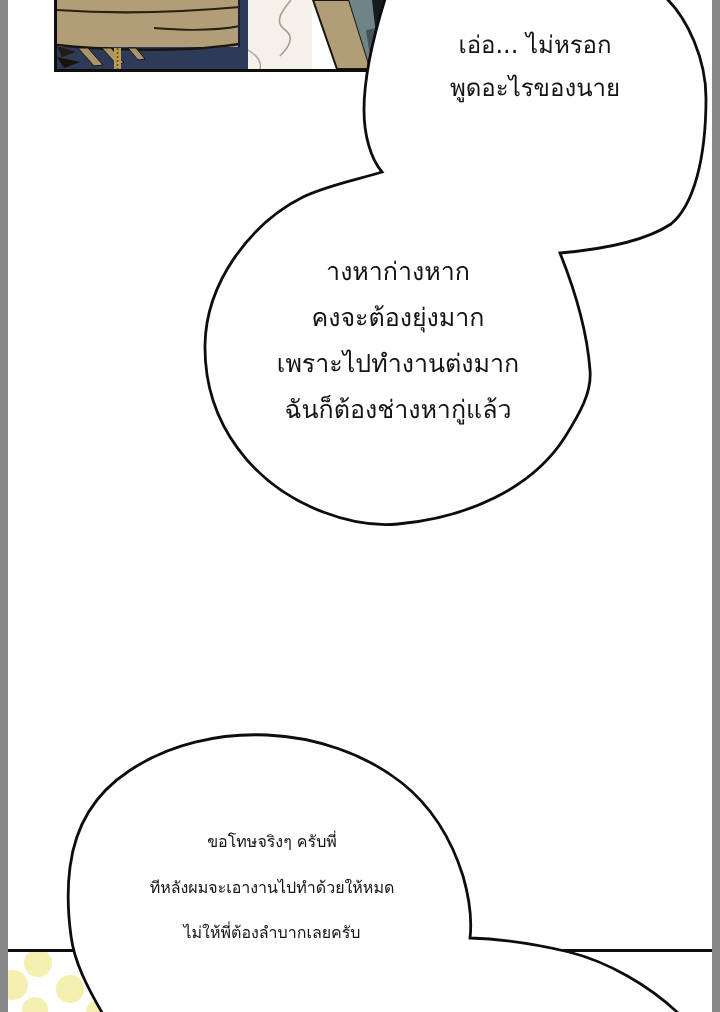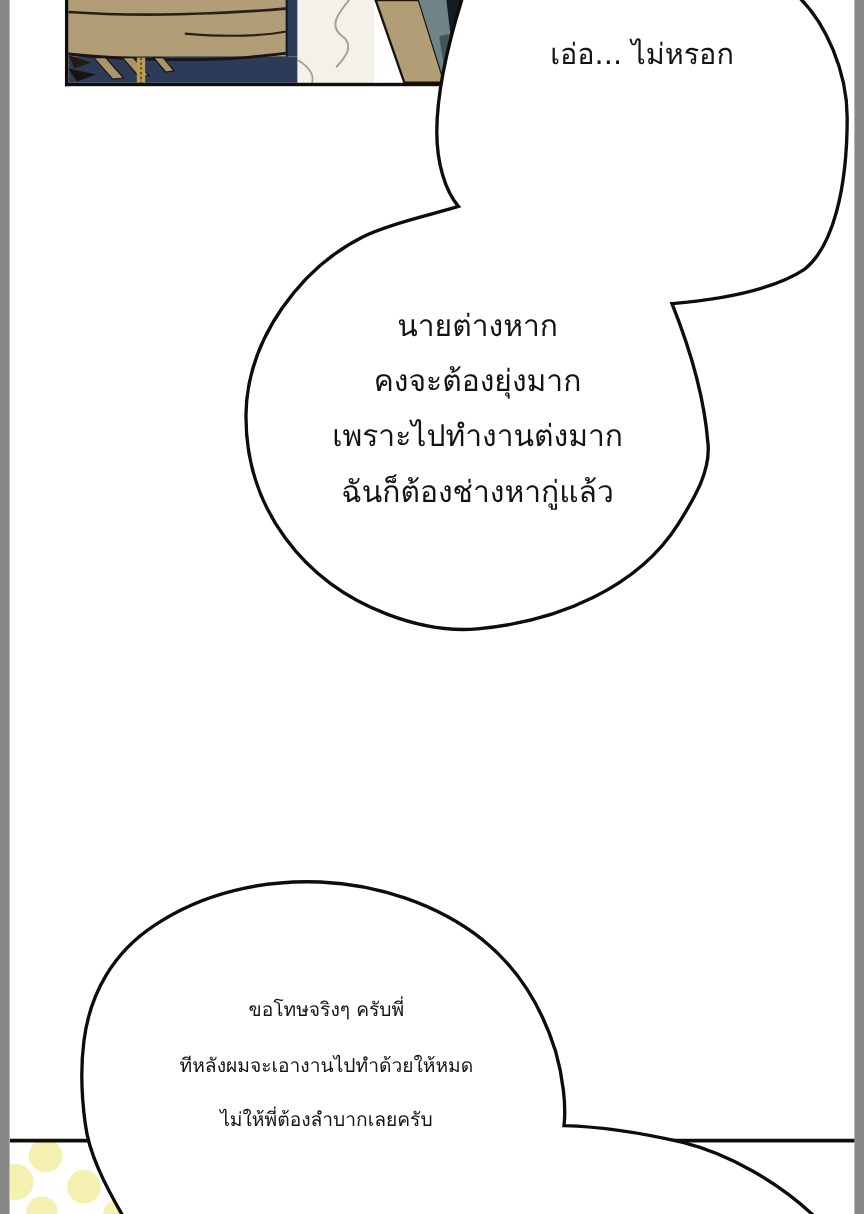--- a/index.html
+++ b/index.html
@@ -96,24 +96,25 @@
          C 306,737 356,753 394,783
          C 424,807 444,841 455,876
          C 461,897 464,921 462,938
          C 497,939 531,945 561,952
          C 601,962 641,986 669,1012
          L 672,1016 L 96,1016 Z" fill="#ffffff" stroke="#0d0d0d" stroke-width="2.8" stroke-linejoin="miter"></path>
   </svg>
 
   <div class="bubble-text txt-top">
     <span class="line">เอ่อ... ไม่หรอก</span>
+    <span class="line">พูดอะไรของนาย</span>
   </div>
 
   <div class="bubble-text txt-mid">
-    <span class="line">นายต่างหาก</span>
+    <span class="line">างหาก่างหาก</span>
     <span class="line">คงจะต้องยุ่งมาก</span>
     <span class="line">เพราะไปทำงานต่งมาก</span>
     <span class="line">ฉันก็ต้องช่างหากู่แล้ว</span>
   </div>
 
   <div class="bubble-text txt-bot">
     <span class="line">ขอโทษจริงๆ ครับพี่</span>
     <span class="line">ทีหลังผมจะเอางานไปทำด้วยให้หมด</span>
     <span class="line">ไม่ให้พี่ต้องลำบากเลยครับ</span>
   </div>

